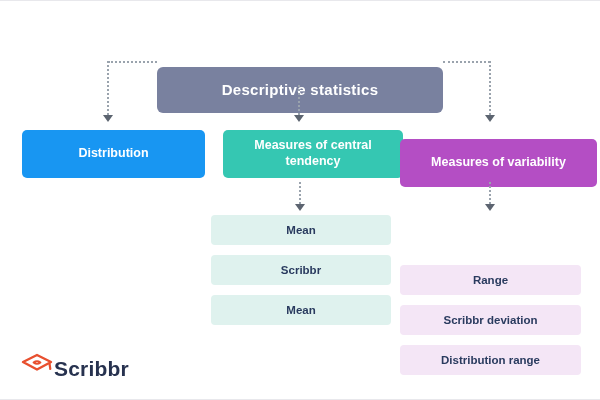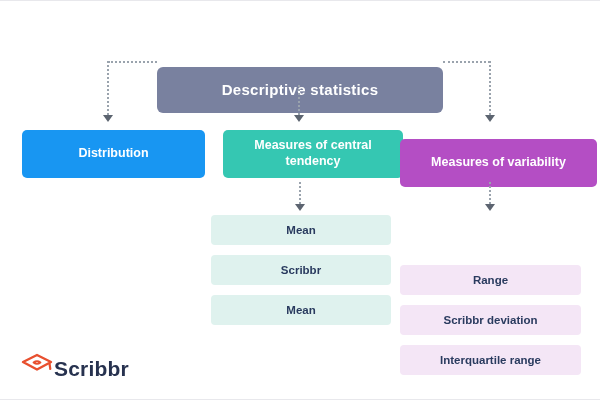--- a/index.html
+++ b/index.html
@@ -83,21 +83,21 @@
 
   <div class="item-col item-col-1">
     <div class="item">Mean</div>
     <div class="item">Scribbr</div>
     <div class="item">Mean</div>
   </div>
 
   <div class="item-col item-col-2">
     <div class="item">Range</div>
     <div class="item">Scribbr deviation</div>
-    <div class="item">Interquartile range</div>
+    <div class="item">Distribution range</div>
   </div>
 
   <div class="logo">
     <span style="display:inline-flex;">
       <svg width="34" height="30" viewBox="0 0 34 30" fill="none">
         <path d="M17 4 L31 11 L17 18.5 L3 11 Z" stroke="#E8502F" stroke-width="2.4" stroke-linejoin="round" fill="none"></path>
         <path d="M13.5 11.5 q3.5 -2.5 7 0 q-3.5 2.6 -7 0 Z" stroke="#E8502F" stroke-width="1.8" fill="none" stroke-linejoin="round"></path>
         <path d="M29.5 12.5 l0.8 5.5" stroke="#E8502F" stroke-width="2.2" stroke-linecap="round"></path>
       </svg>
     </span>

